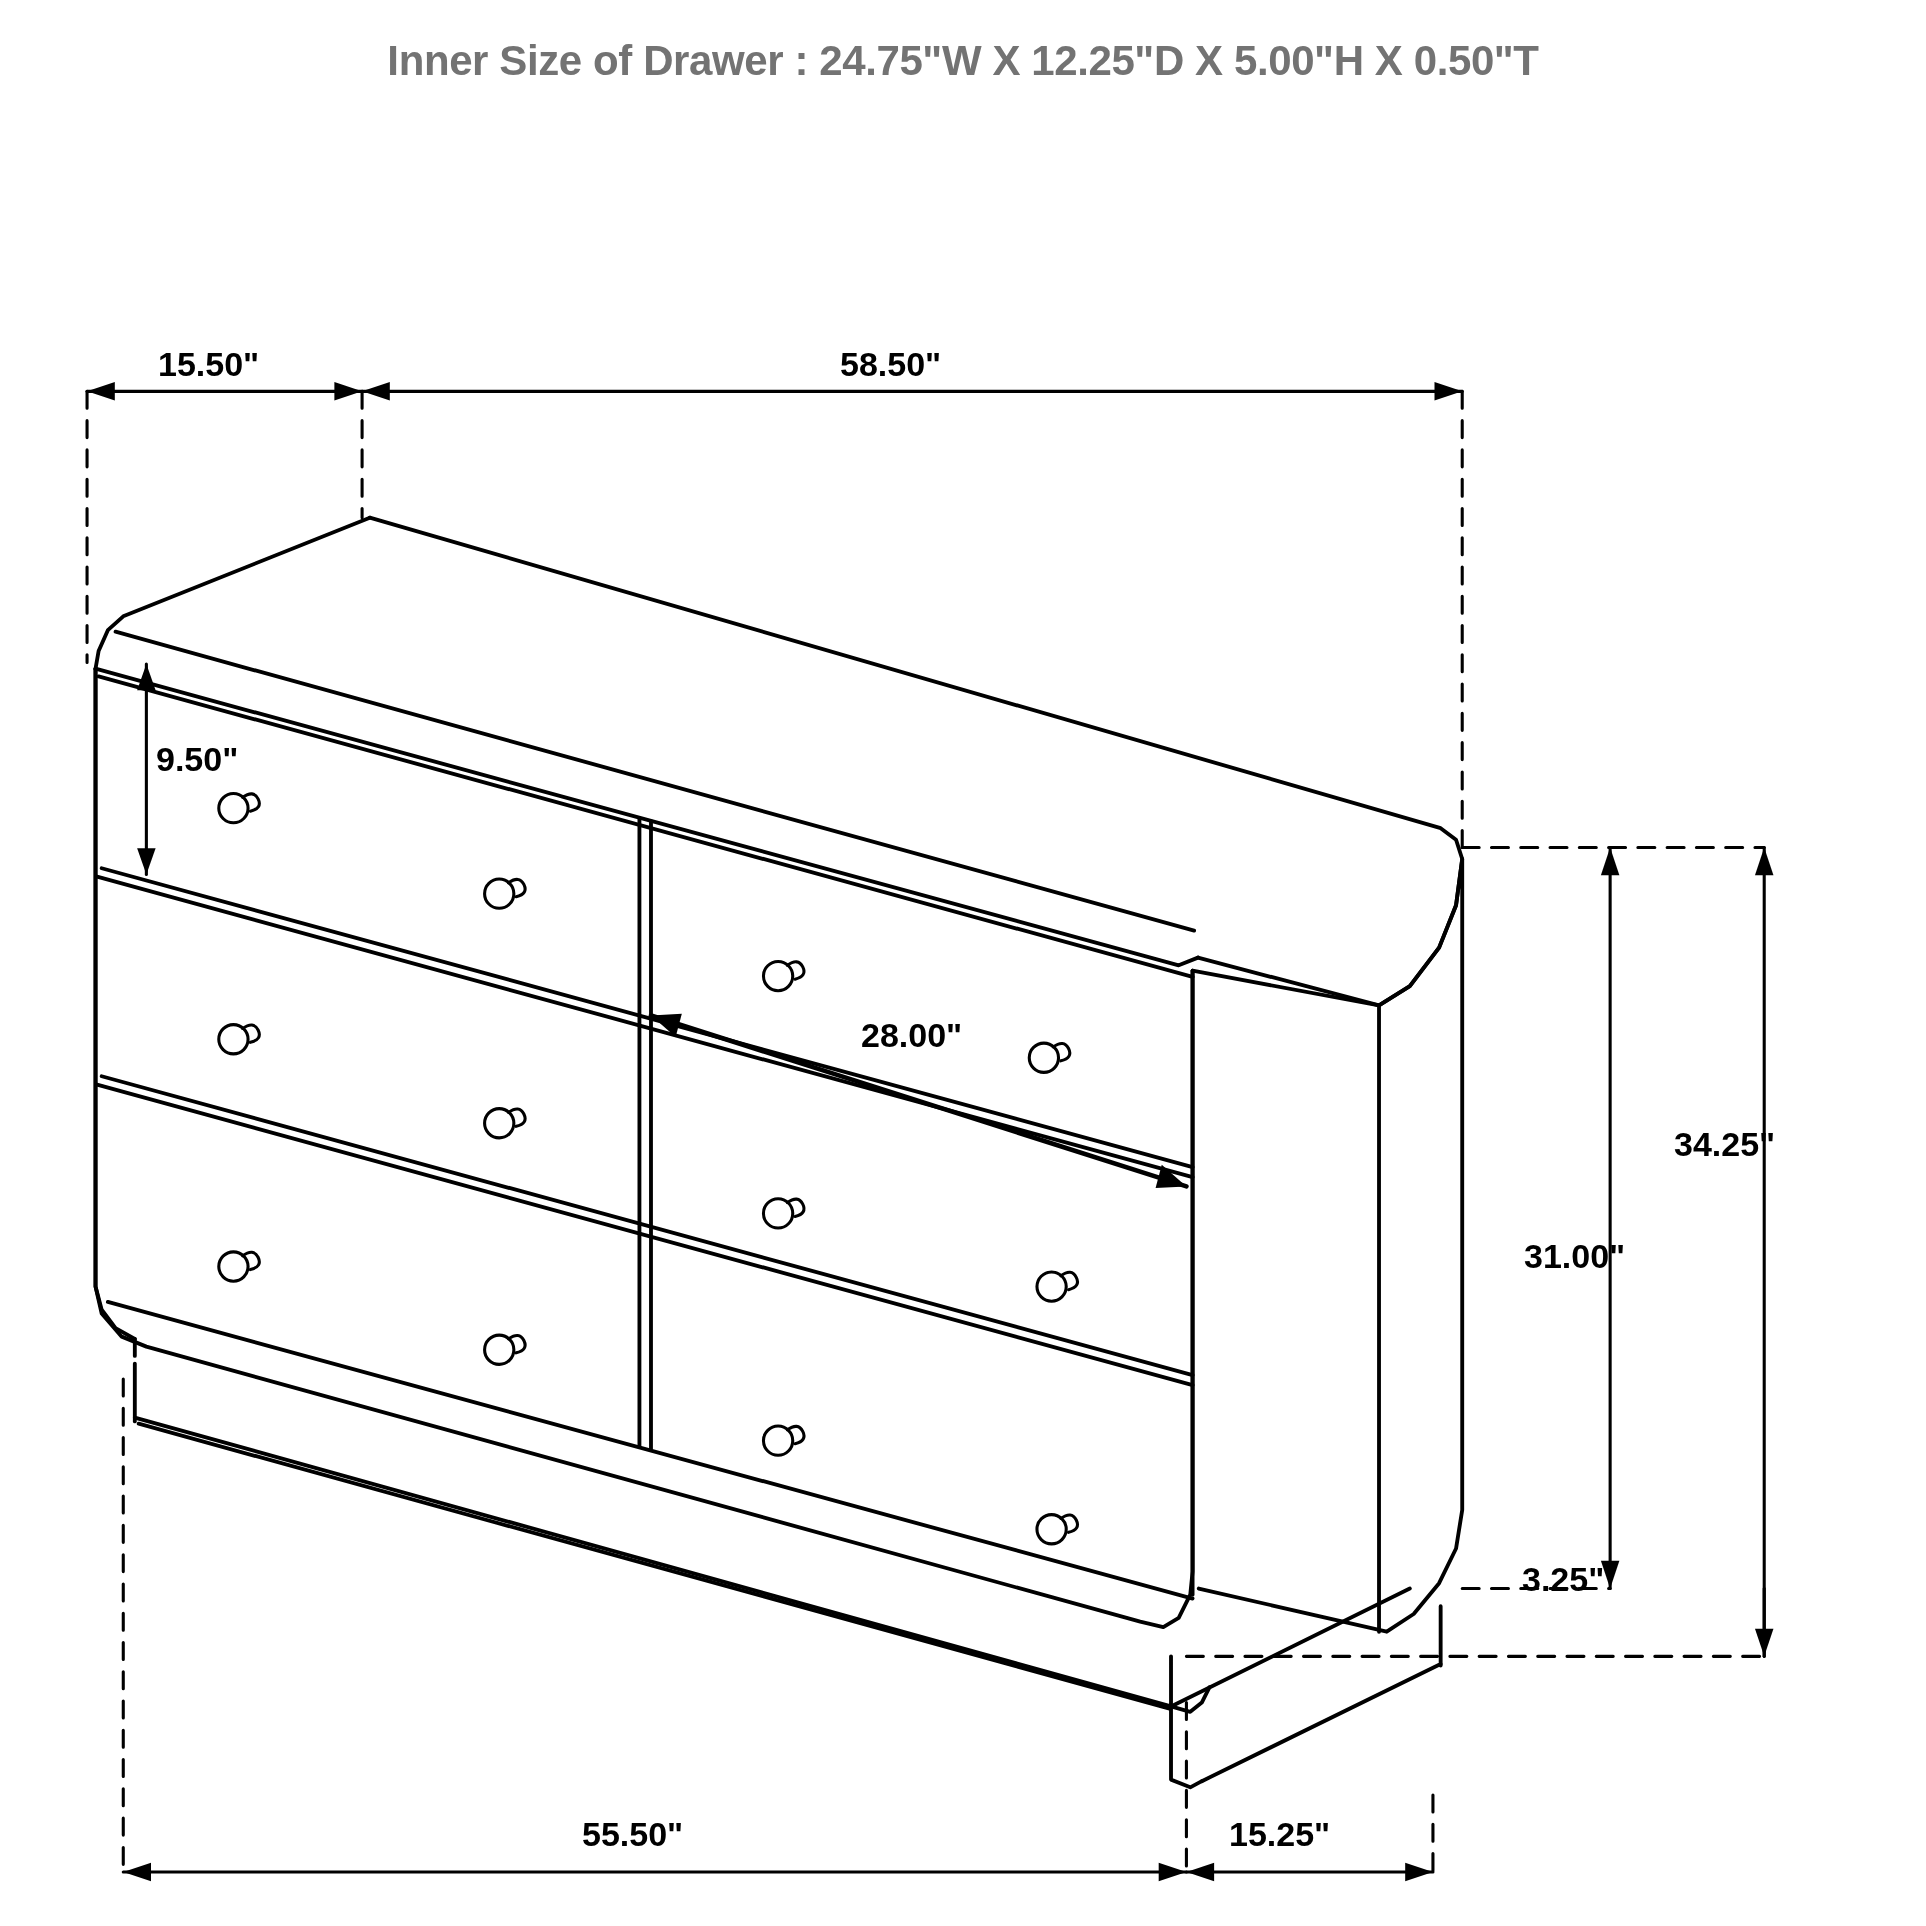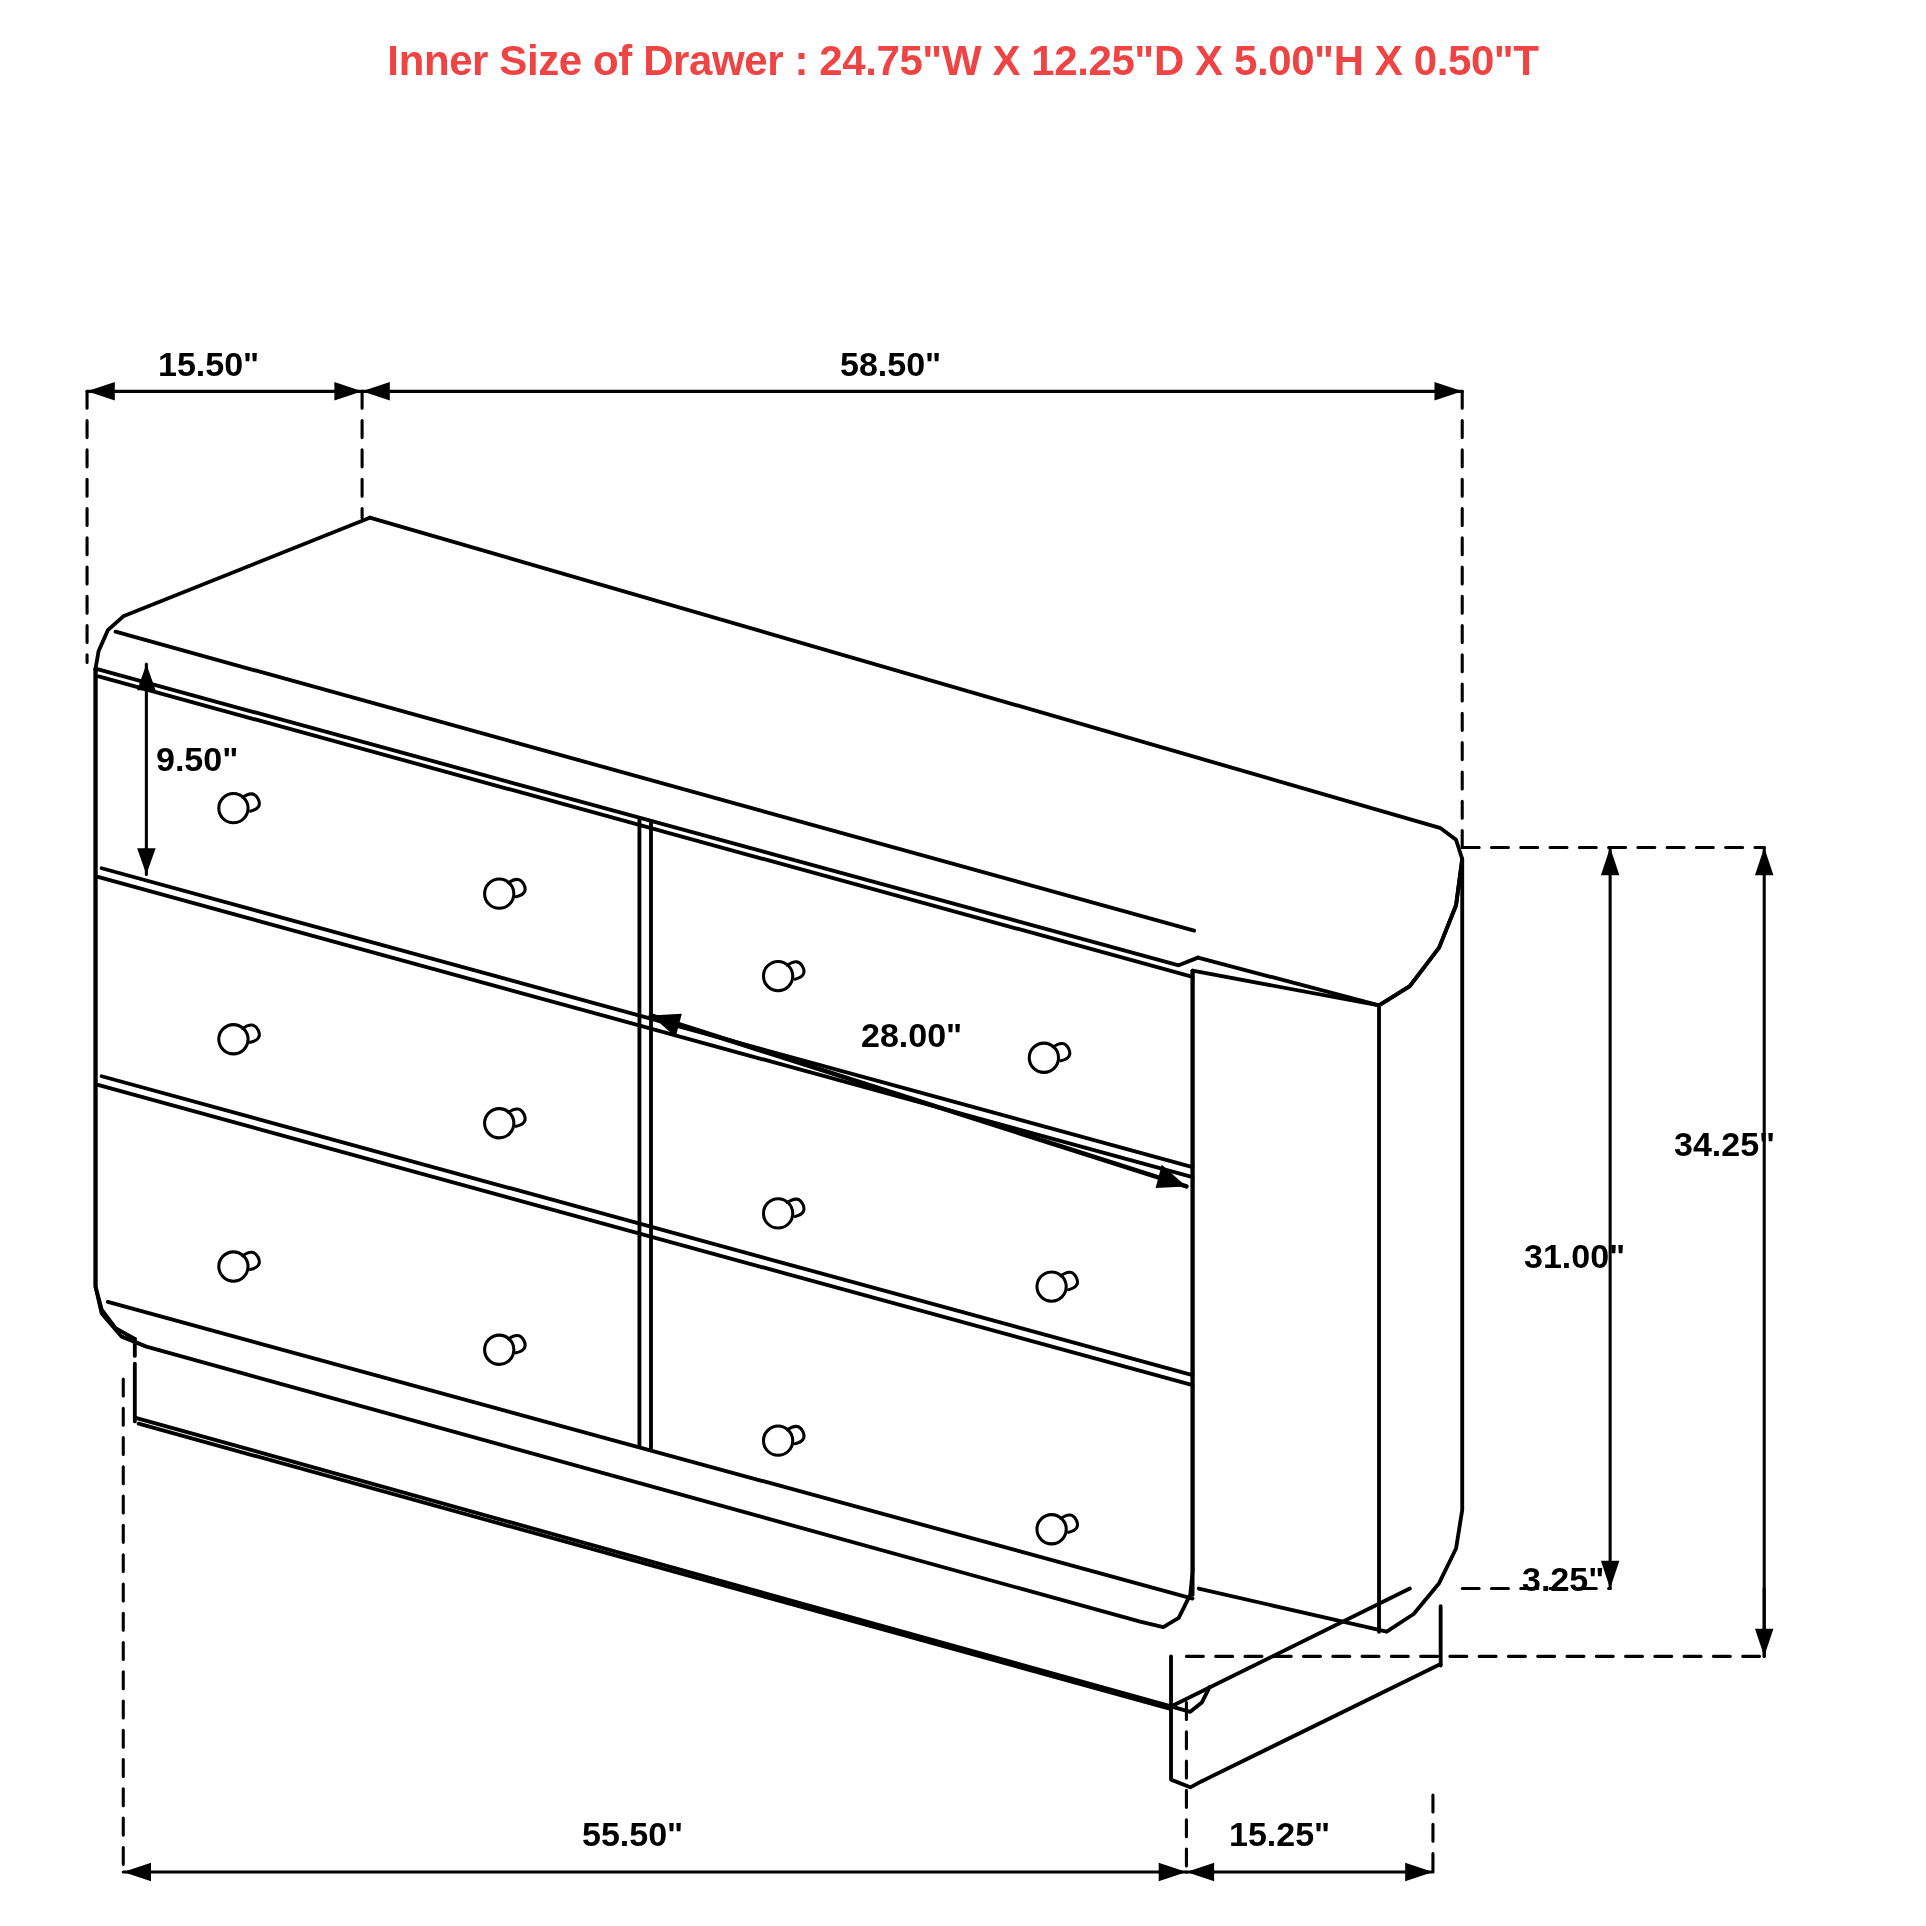--- a/index.html
+++ b/index.html
@@ -19,21 +19,21 @@
     height: 1926px;
   }
   #title {
     position: absolute;
     top: 37px;
     left: 0;
     width: 1926px;
     text-align: center;
     font-size: 42px;
     font-weight: bold;
-    color: #ef4444;
+    color: #737373;
     letter-spacing: -0.4px;
   }
   svg.diagram {
     position: absolute;
     top: 0;
     left: 0;
     width: 1926px;
     height: 1926px;
   }
   .dimlabel {

